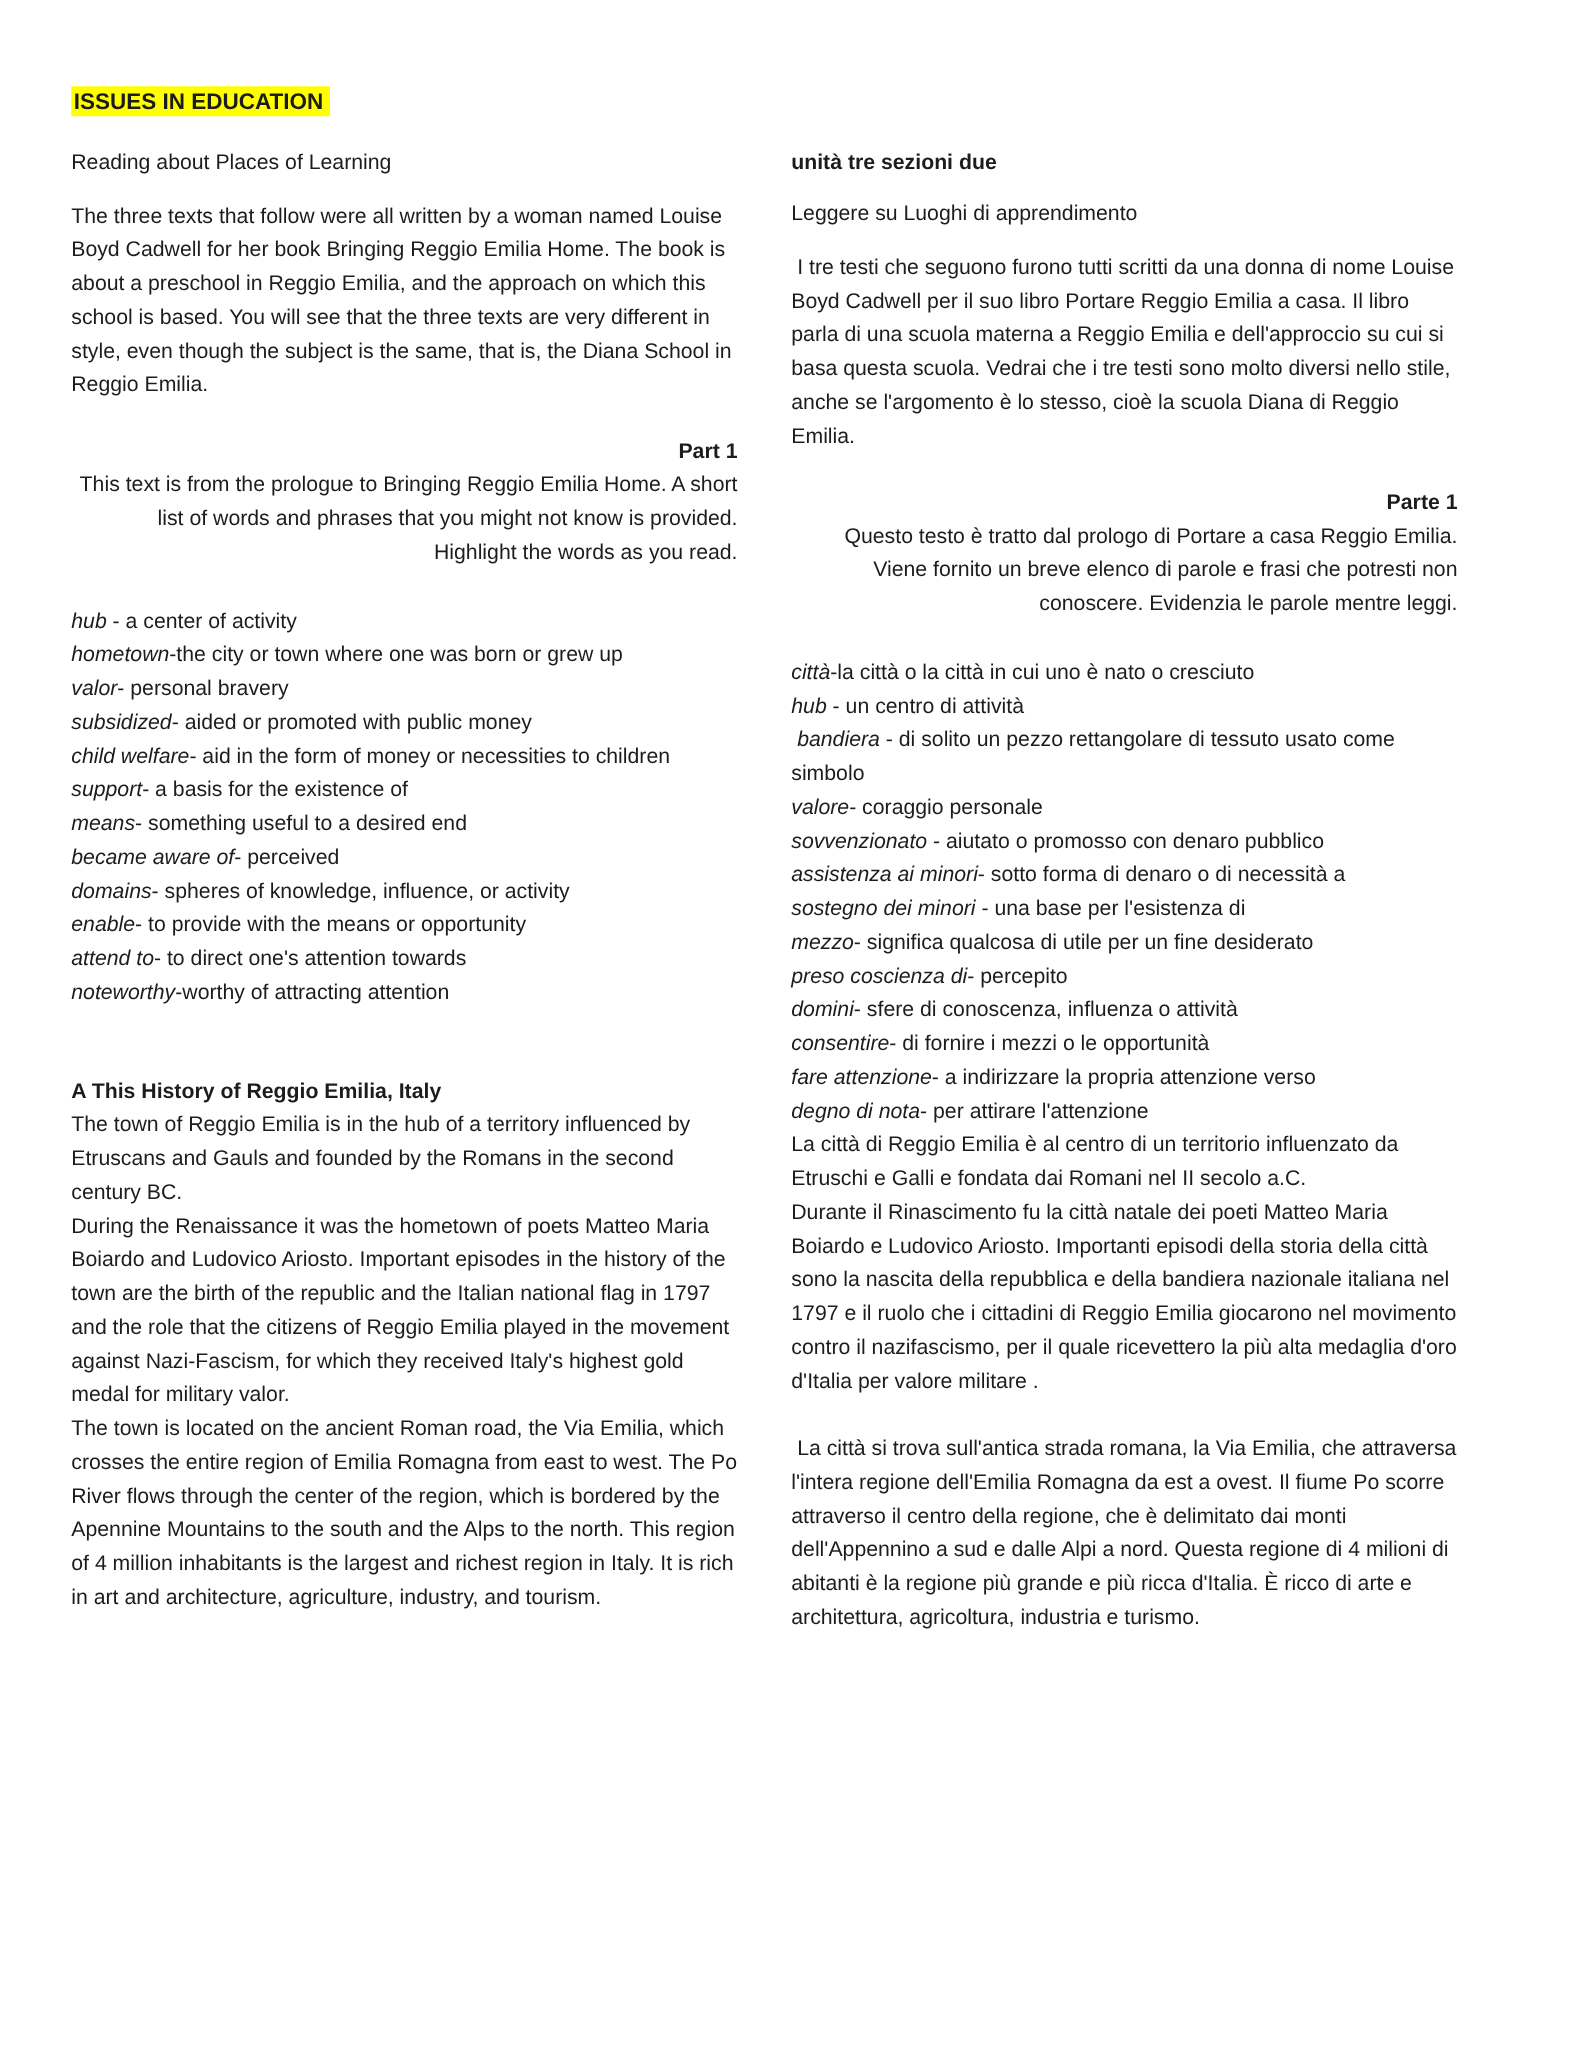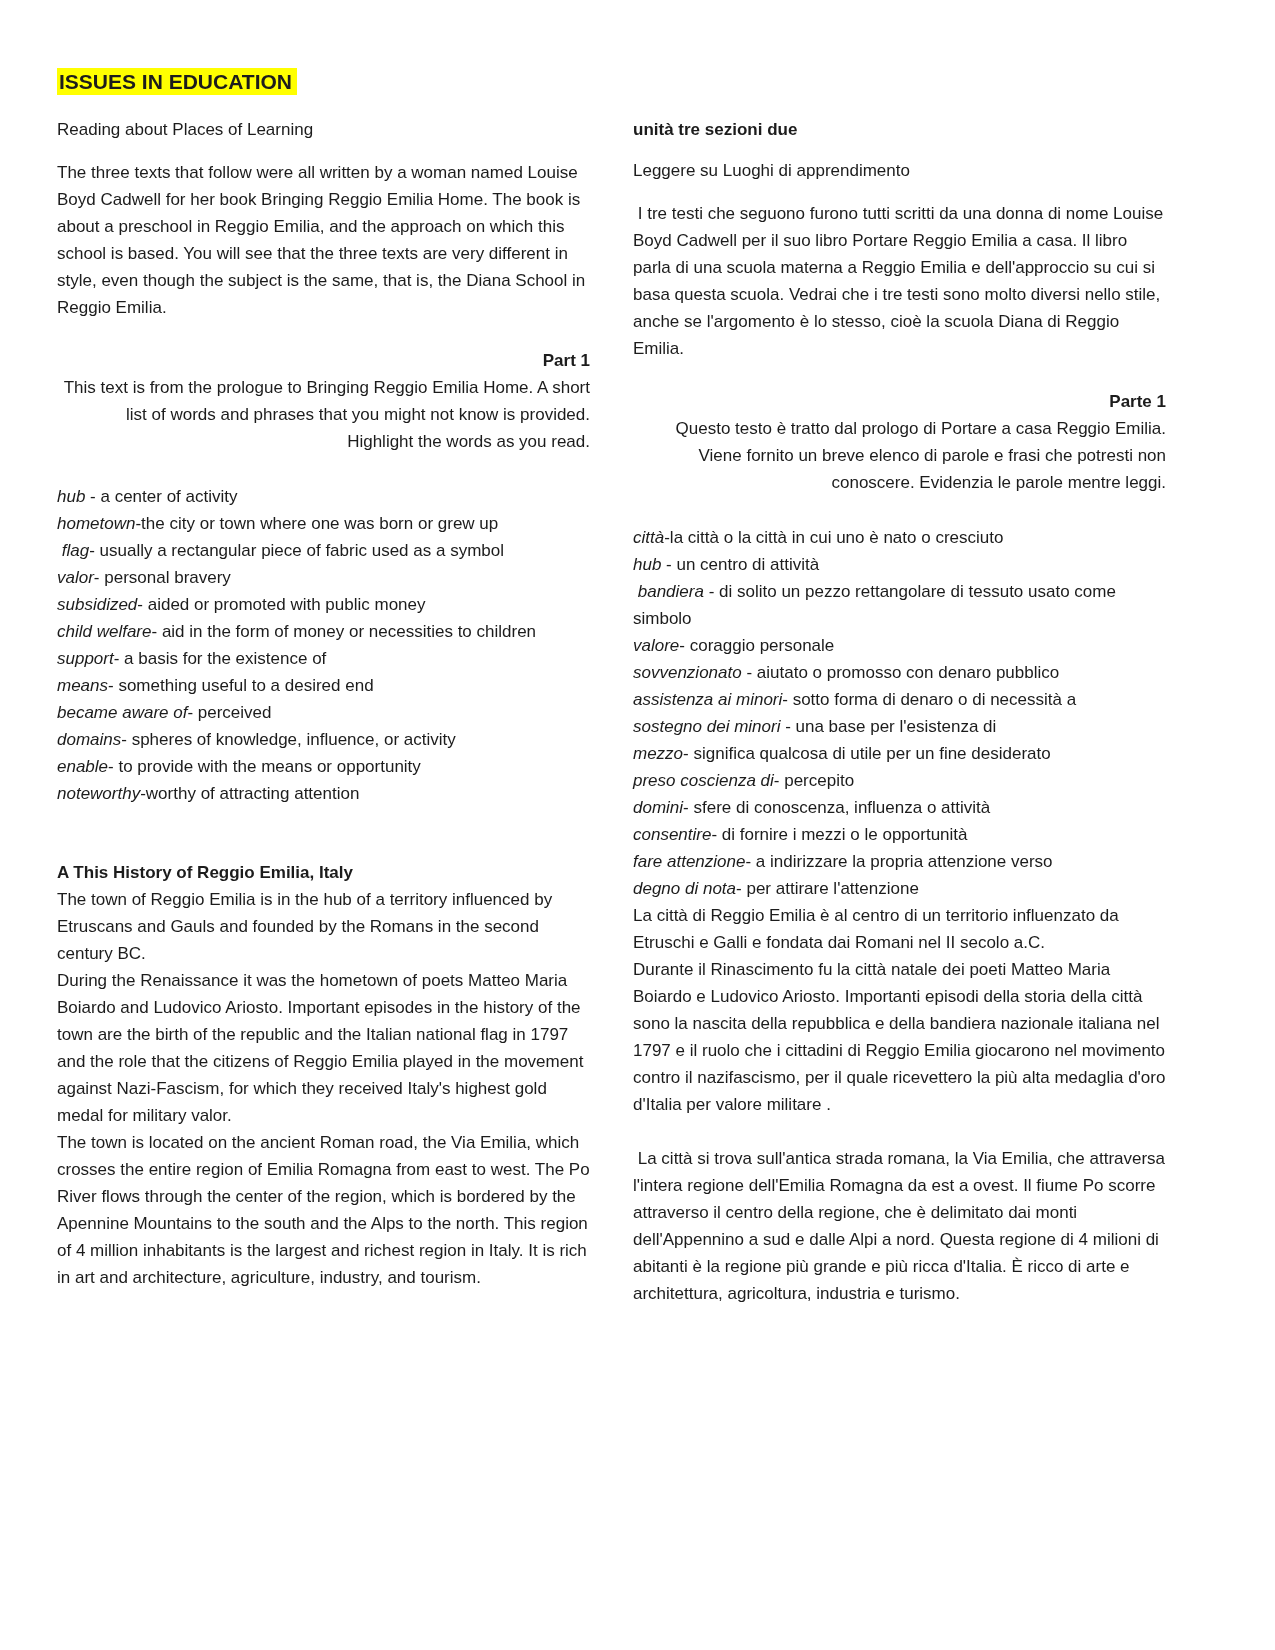--- a/index.html
+++ b/index.html
@@ -32,21 +32,21 @@
     white-space: pre-wrap;
   }
   .bold { font-weight: bold; }
   .hl-row {
     height: 30px;
     margin-bottom: 18px;
   }
   .hl {
     background: #ffff00;
     font-weight: bold;
-    font-size: 21px;
+    font-size: 18px;
     line-height: 27px;
     padding: 2px 5px 2px 2px;
   }
   .sub { margin-top: 14px !important; }
   .intro { margin-top: 16px !important; }
   .part { margin-top: 26px; text-align: right; }
   .glossary { margin-top: 28px; }
   .glossary .term { font-style: italic; }
   .hist-head { margin-top: 52px !important; }
   .col-italian .hist-head { margin-top: 25px !important; }
@@ -66,38 +66,38 @@
     <div class="part">
       <p class="bold">Part 1</p>
       <p>This text is from the prologue to Bringing Reggio Emilia Home. A short list of words and phrases that you might not know is provided. Highlight the words as you read.</p>
     </div>
     <div class="glossary">
 
         <p><span class="term">hub</span><span> - a center of activity</span></p>
 
         <p><span class="term">hometown</span><span>-the city or town where one was born or grew up</span></p>
 
-        <p><span class="term"> flag</span><span>- usually a rectangular piece of fabric used as a symbol</span></p>
 
         <p><span class="term">valor</span><span>- personal bravery</span></p>
 
         <p><span class="term">subsidized</span><span>- aided or promoted with public money</span></p>
 
         <p><span class="term">child welfare</span><span>- aid in the form of money or necessities to children</span></p>
 
         <p><span class="term">support</span><span>- a basis for the existence of</span></p>
 
         <p><span class="term">means</span><span>- something useful to a desired end</span></p>
 
         <p><span class="term">became aware of</span><span>- perceived</span></p>
 
         <p><span class="term">domains</span><span>- spheres of knowledge, influence, or activity</span></p>
 
         <p><span class="term">enable</span><span>- to provide with the means or opportunity</span></p>
 
+        <p><span class="term">attend to</span><span>- to direct one's attention towards</span></p>
 
         <p><span class="term">noteworthy</span><span>-worthy of attracting attention</span></p>
       </div>
     <p class="bold hist-head">A This History of Reggio Emilia, Italy</p>
     <div class="history-paragraphs">
 
         <p>The town of Reggio Emilia is in the hub of a territory influenced by Etruscans and Gauls and founded by the Romans in the second century BC.</p>
 
         <p>During the Renaissance it was the hometown of poets Matteo Maria Boiardo and Ludovico Ariosto. Important episodes in the history of the town are the birth of the republic and the Italian national flag in 1797 and the role that the citizens of Reggio Emilia played in the movement against Nazi-Fascism, for which they received Italy's highest gold medal for military valor.</p>
 

